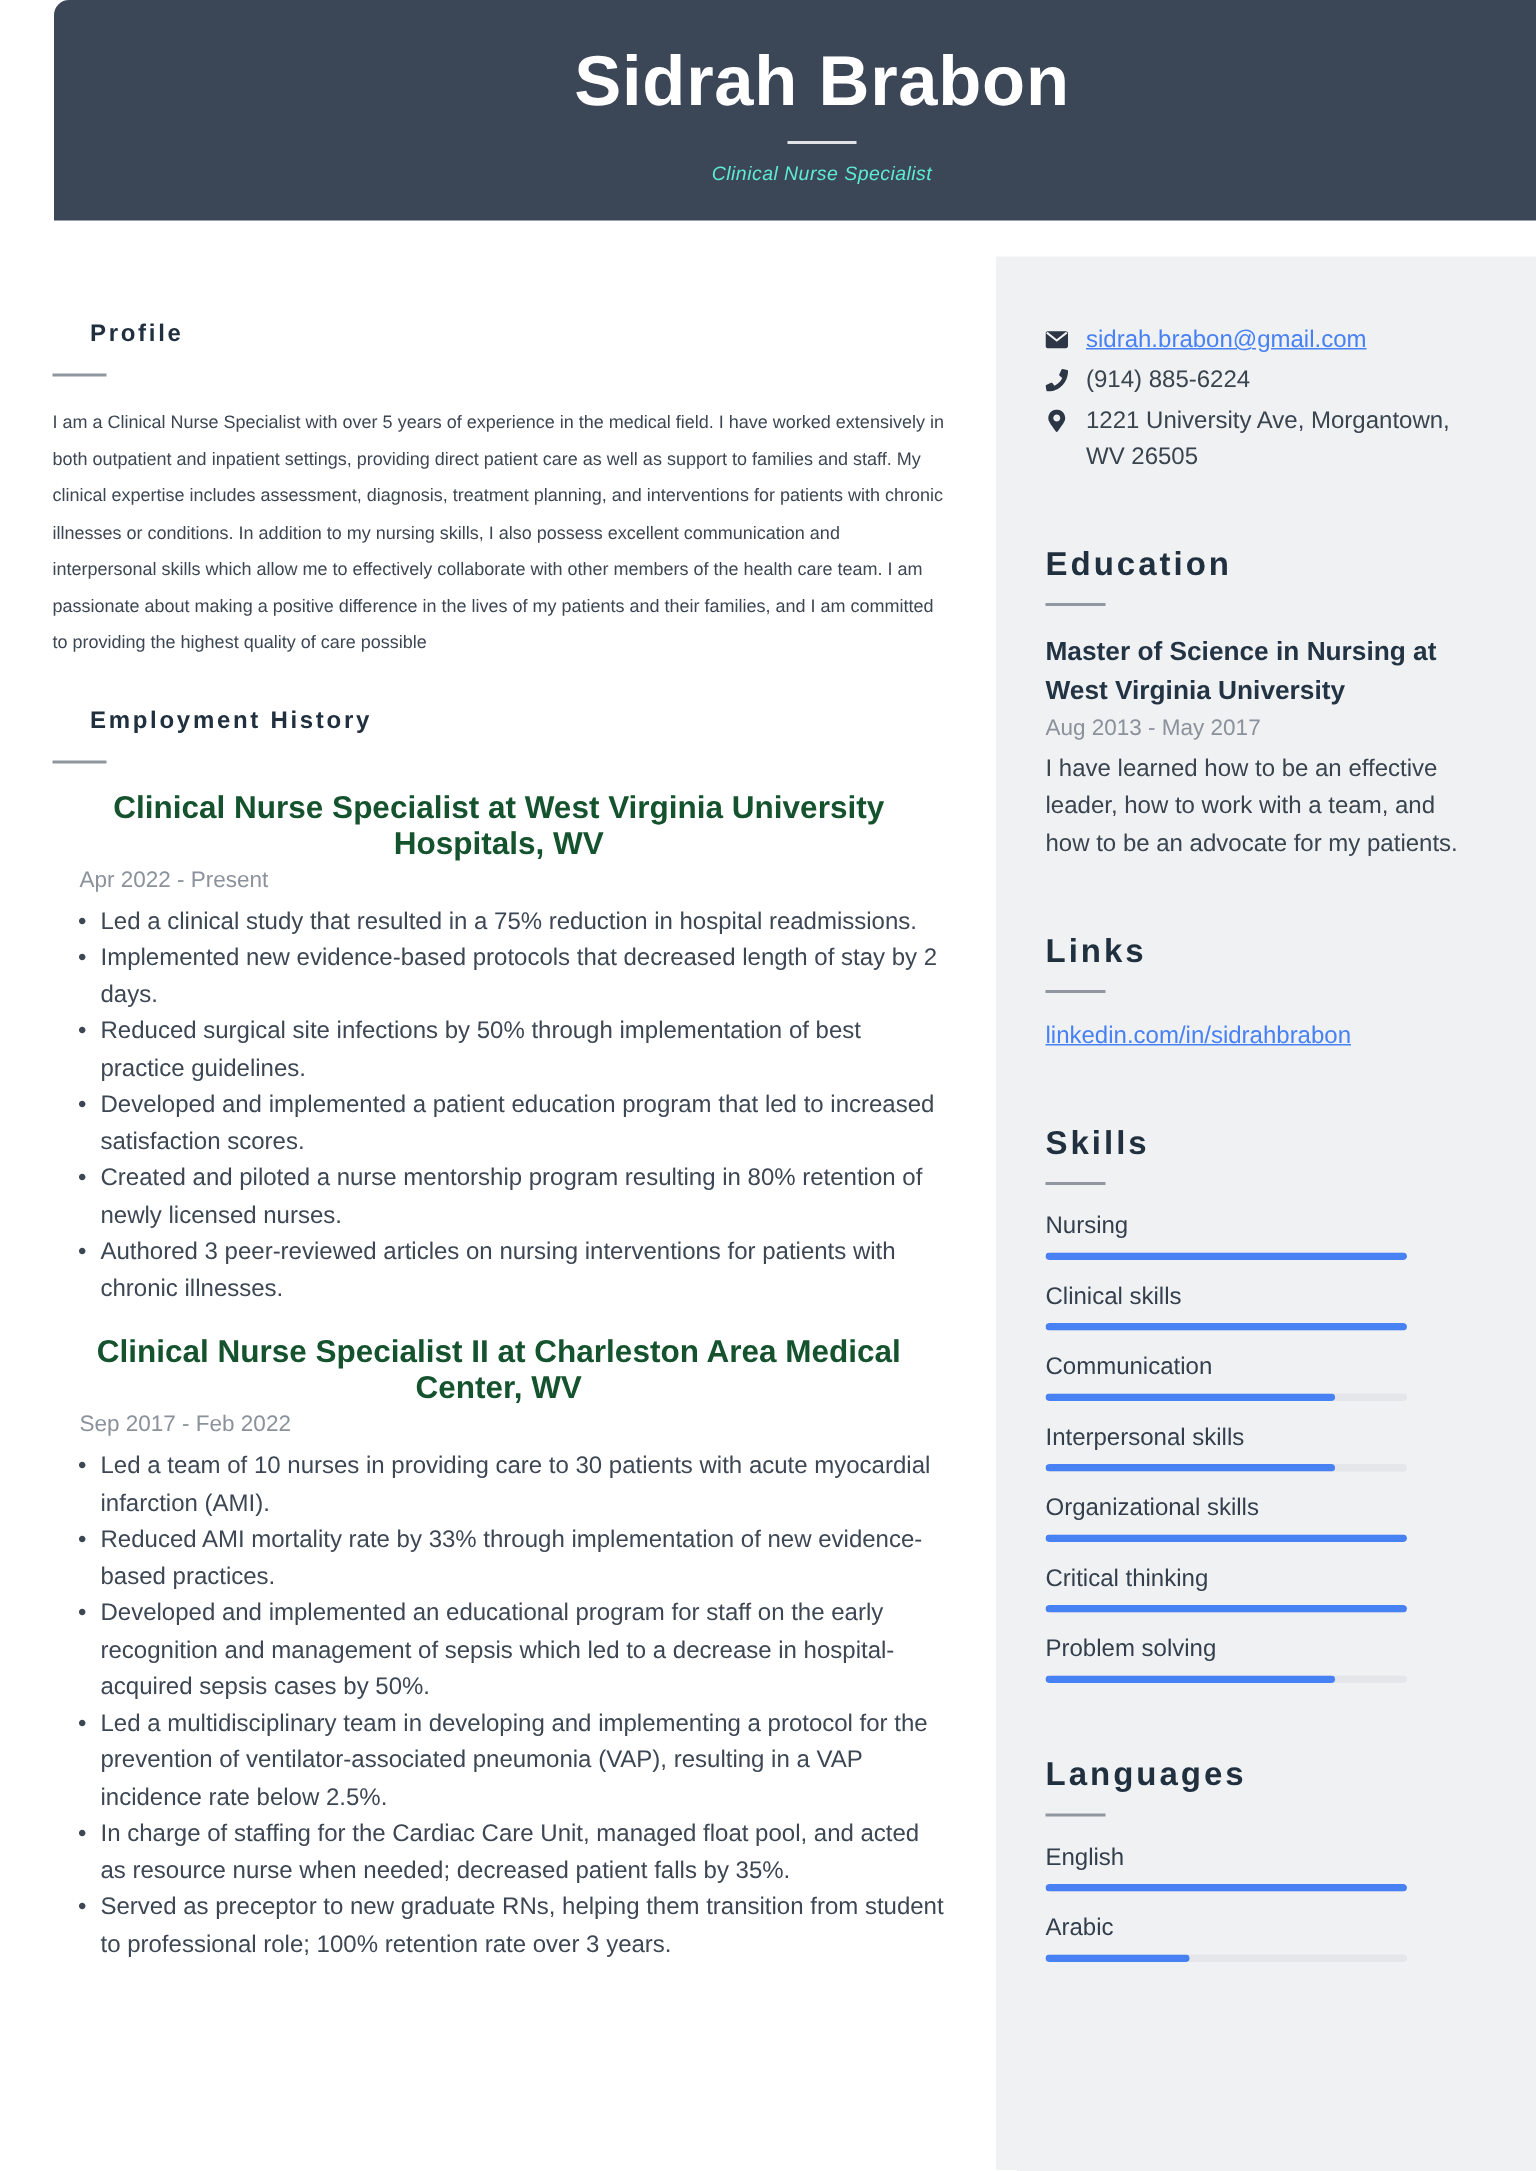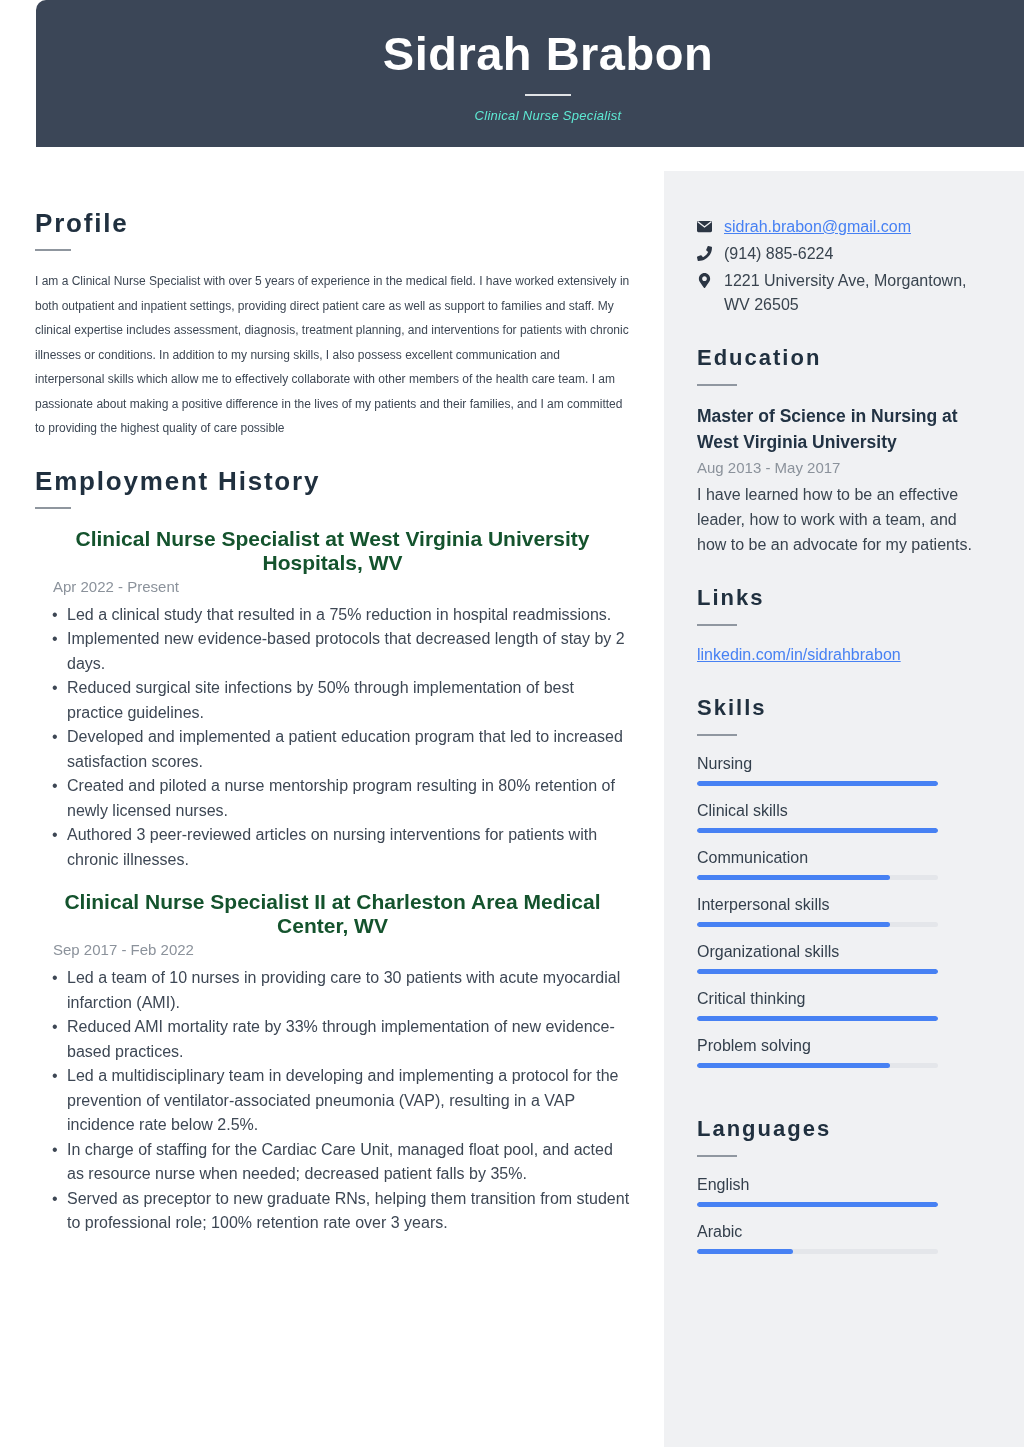--- a/index.html
+++ b/index.html
@@ -29,22 +29,22 @@
     margin: 13px auto 12px auto;
   }
   .header .subtitle { font-size: 13px; font-weight: 400; color: #5eead4; letter-spacing: .3px; font-style: italic; }
 
   
   .main {
     position: absolute; top: 171px; left: 0; width: 664px; height: 1276px;
     padding: 38px 34px 0 35px; background: #fff;
   }
   h2.section-heading {
-    font-size: 26px; font-weight: 700; letter-spacing: 1.8px;
-    color: var(--heading-text, #20303f); line-height: 28px;
+    font-size: 16px; font-weight: 700; letter-spacing: 1.8px;
+    color: var(--heading-text, #20303f); line-height: 28px; margin-left: 25px;
   }
   .rule { width: 36px; height: 0; border-top: 2px solid #8f969e; margin: 12px 0 18px 0; }
   .profile-text { font-size: 12px; line-height: 24.5px; color: var(--body-text, #3d4754); }
   .section-profile { margin-bottom: 26px; }
 
   .job { margin-top: 12px; margin-bottom: 18px; }
   .job-title { font-size: 21px; font-weight: 700; color: #14532d; line-height: 24px; text-align: center; }
   .job-dates { font-size: 15px; color: var(--muted-text, #8b929b); line-height: 22px; margin-top: 1px; margin-left: 18px; }
   ul.bullets { list-style: none; margin-top: 5px; }
   ul.bullets li {
@@ -62,21 +62,21 @@
     background: var(--sidebar-bg, #f0f1f3);
     padding: 44px 39px 0 33px;
   }
   .contact-row { display: flex; align-items: flex-start; margin-bottom: 3px; }
   .contact-row .cicon { width: 15px; flex: 0 0 15px; margin-top: 4px; color: #2c3644; }
   .contact-row .cicon svg { display: block; width: 15px; height: 15px; fill: currentColor; }
   .contact-text { margin-left: 12px; font-size: 16px; line-height: 24px; color: #39444f; max-width: 265px; }
   a.link { color: var(--accent-blue, #4781f3); text-decoration: underline; }
   .addr-line { display: block; }
 
-  .side-section { margin-top: 28px; }
+  .side-section { margin-top: 46px; }
   .side-section h2 {
     font-size: 22px; font-weight: 700; letter-spacing: 2px;
     color: var(--heading-text, #20303f); line-height: 26px;
   }
   .side-rule { width: 40px; height: 0; border-top: 2px solid #9097a0; margin: 13px 0 17px 0; }
 
   .edu-degree { font-size: 17.5px; font-weight: 700; color: #223344; line-height: 26px; max-width: 282px; }
   .edu-dates { font-size: 15px; color: var(--muted-text, #8b929b); line-height: 22px; margin-top: 2px; }
   .edu-desc { font-size: 16px; line-height: 25px; color: #39444f; max-width: 282px; margin-top: 3px; }
 
@@ -123,20 +123,21 @@
               <li>Authored 3 peer-reviewed articles on nursing interventions for patients with chronic illnesses.</li>
             </ul>
   </div>
 
   <div class="job">
     <div class="job-title">Clinical Nurse Specialist II at Charleston Area Medical Center, WV</div>
     <div class="job-dates">Sep 2017 - Feb 2022</div>
     <ul class="bullets">
               <li>Led a team of 10 nurses in providing care to 30 patients with acute myocardial infarction (AMI).</li>
               <li>Reduced AMI mortality rate by 33% through implementation of new evidence-based practices.</li>
+              <li>Developed and implemented an educational program for staff on the early recognition and management of sepsis which led to a decrease in hospital-acquired sepsis cases by 50%.</li>
               <li>Led a multidisciplinary team in developing and implementing a protocol for the prevention of ventilator-associated pneumonia (VAP), resulting in a VAP incidence rate below 2.5%.</li>
               <li>In charge of staffing for the Cardiac Care Unit, managed float pool, and acted as resource nurse when needed; decreased patient falls by 35%.</li>
               <li>Served as preceptor to new graduate RNs, helping them transition from student to professional role; 100% retention rate over 3 years.</li>
             </ul>
   </div>
 </div>
     </section>
   </main>
 
   <aside class="sidebar">

